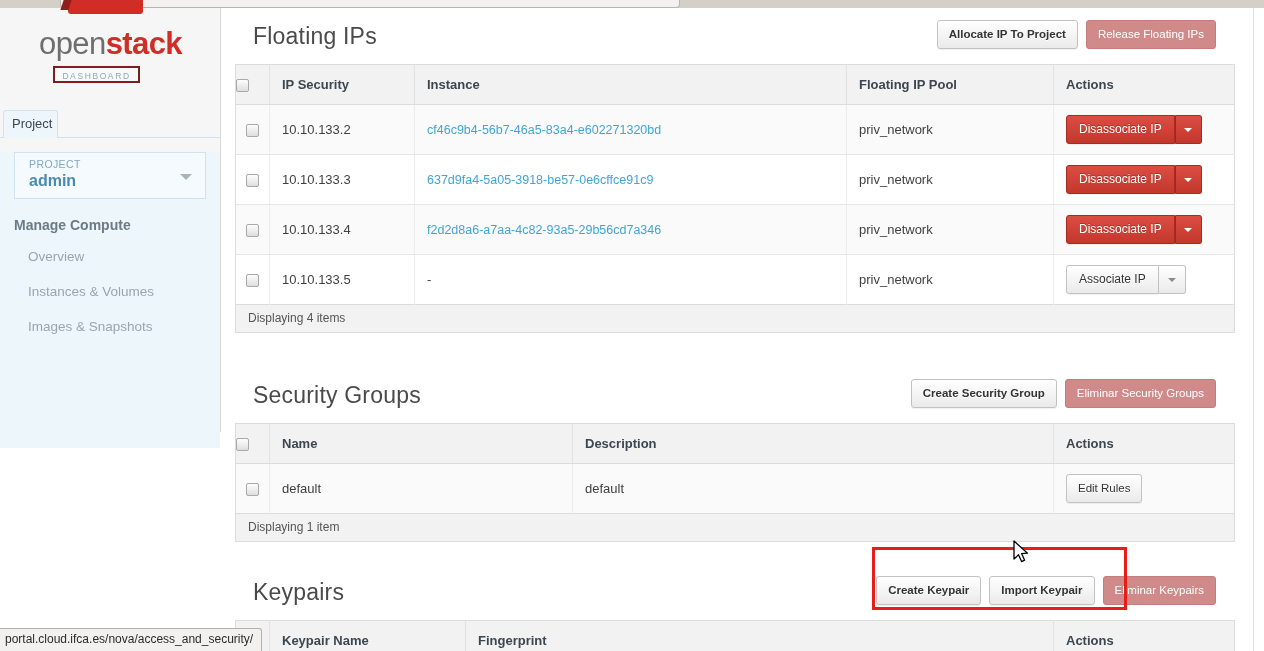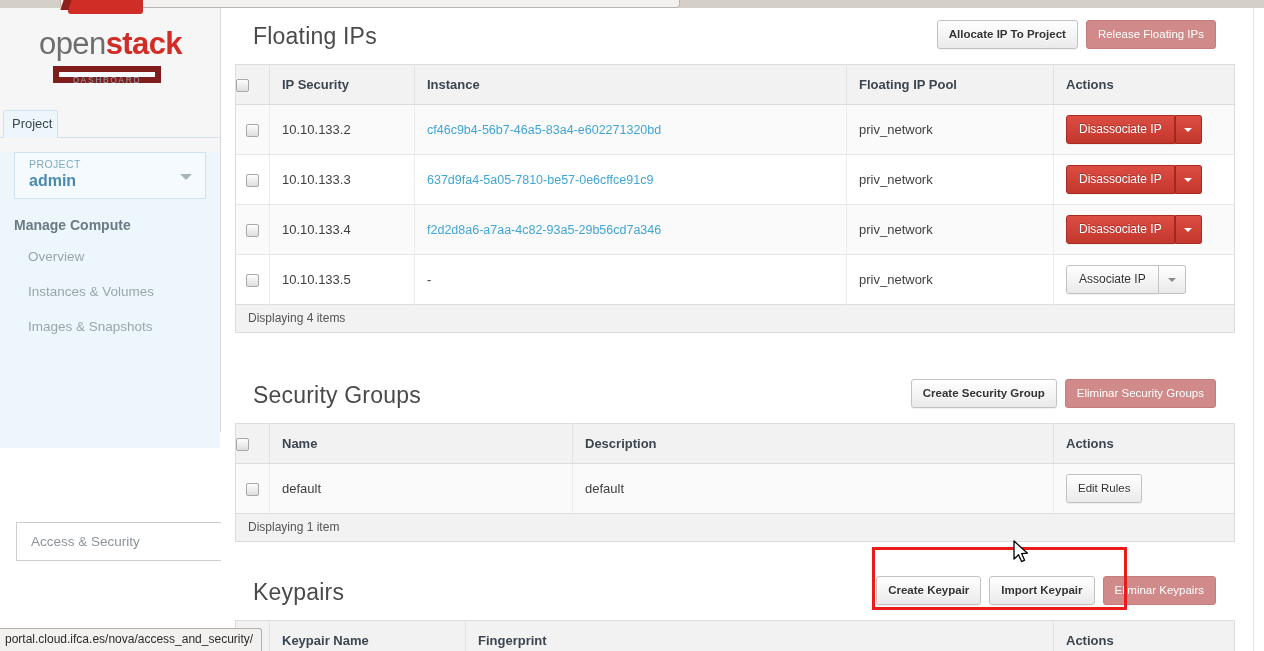--- a/index.html
+++ b/index.html
@@ -17,21 +17,21 @@
   .chrome-right{position:absolute;left:1246px;top:0;width:18px;height:8px;background:#d4d0c8;}
 
   
   .sidebar{position:absolute;left:0;top:8px;width:221px;height:424px;background:#f6f6f6;border-right:1px solid #d8d8d8;box-sizing:border-box;}
   .logo-wrap{position:relative;height:100px;}
   .logo-bar{position:absolute;left:68px;top:-8px;width:75px;height:14px;background:#cf2d26;border-radius:0 0 3px 3px;}
   .logo-bar:after{content:"";position:absolute;left:-6px;top:0;width:8px;height:10px;background:#8f1f1a;transform:skewX(-18deg);}
   .logo-text{position:absolute;left:0;top:18px;width:221px;text-align:center;font-size:31px;letter-spacing:-0.6px;}
   .logo-open{color:#6e6e6e;font-weight:400;}
   .logo-stack{color:#cf2d26;font-weight:700;}
-  .logo-dash{position:absolute;left:53px;top:58px;width:108px;height:17px;border:6px solid #7f1d1d;background:#f7fafc;box-sizing:border-box;text-align:center;font-size:8.5px;letter-spacing:1.6px;color:#9aa5ad;line-height:16px;}
+  .logo-dash{position:absolute;left:53px;top:58px;width:87px;height:17px;border:2px solid #7f1d1d;background:#f7fafc;box-sizing:border-box;text-align:center;font-size:8.5px;letter-spacing:1.6px;color:#9aa5ad;line-height:16px;}
 
   .tabstrip{position:relative;height:29px;border-bottom:1px solid #cfe2ef;background:#f6f6f6;}
   .tab-project{position:absolute;left:3px;top:2px;width:55px;height:28px;background:#ecf6fb;border:1px solid #cfe2ef;border-bottom:none;border-radius:3px 3px 0 0;box-sizing:border-box;font-size:13px;color:#3c4650;line-height:26px;padding-left:8px;}
 
   .nav{background:#ecf6fb;padding:0;height:296px;position:relative;}
   .proj-select{margin:14px 14px 0 14px;height:47px;border:1px solid #cfe2ef;background:#f4fafd;box-sizing:border-box;position:relative;padding:4px 0 0 14px;}
   .proj-label{font-size:10.5px;color:#7fa8c4;letter-spacing:.4px;line-height:14px;}
   .proj-name{font-size:16px;font-weight:bold;color:#4a8ab0;line-height:20px;}
   .caret-down{position:absolute;right:13px;top:21px;width:0;height:0;border-left:6px solid transparent;border-right:6px solid transparent;border-top:6px solid #a8b4bc;}
 
@@ -123,21 +123,20 @@
         <div class="proj-label">PROJECT</div>
         <div class="proj-name">admin</div>
         <div class="caret-down"></div>
       </div>
 
       <div class="nav-head">Manage Compute</div>
 
       <div class="nav-item">Overview</div>
       <div class="nav-item">Instances &amp; Volumes</div>
       <div class="nav-item">Images &amp; Snapshots</div>
-      <div class="nav-item active" style="top:370px;">Access &amp; Security</div>
     </div>
   </div>
 
   <div class="content">
     <div class="inner">
 
       <div class="sec-head">
         <div class="sec-title">Floating IPs</div>
         <div class="sec-actions">
           <button class="btn">Allocate IP To Project</button>
@@ -175,21 +174,21 @@
                 <button class="btn btn-danger">Disassociate IP</button>
                 <span class="split-caret">
                     <i></i>
                   </span>
               </span>
             </td>
           </tr>
           <tr>
             <td class="cbcell"><span class="cb"></span></td>
             <td>10.10.133.3</td>
-            <td><a class="lnk" href="#">637d9fa4-5a05-7810-be57-0e6cffce91c9</a></td>
+            <td><a class="lnk" href="#">637d9fa4-5a05-3918-be57-0e6cffce91c9</a></td>
             <td>priv_network</td>
             <td>
               <span class="split-btn">
                 <button class="btn btn-danger">Disassociate IP</button>
                 <span class="split-caret">
                     <i></i>
                   </span>
               </span>
             </td>
           </tr>

